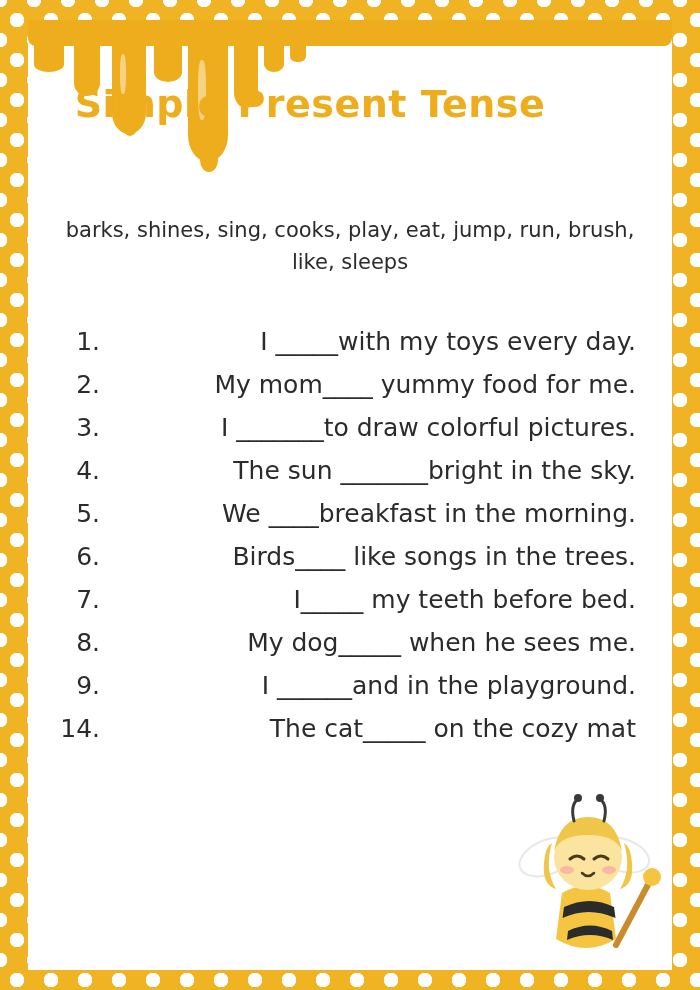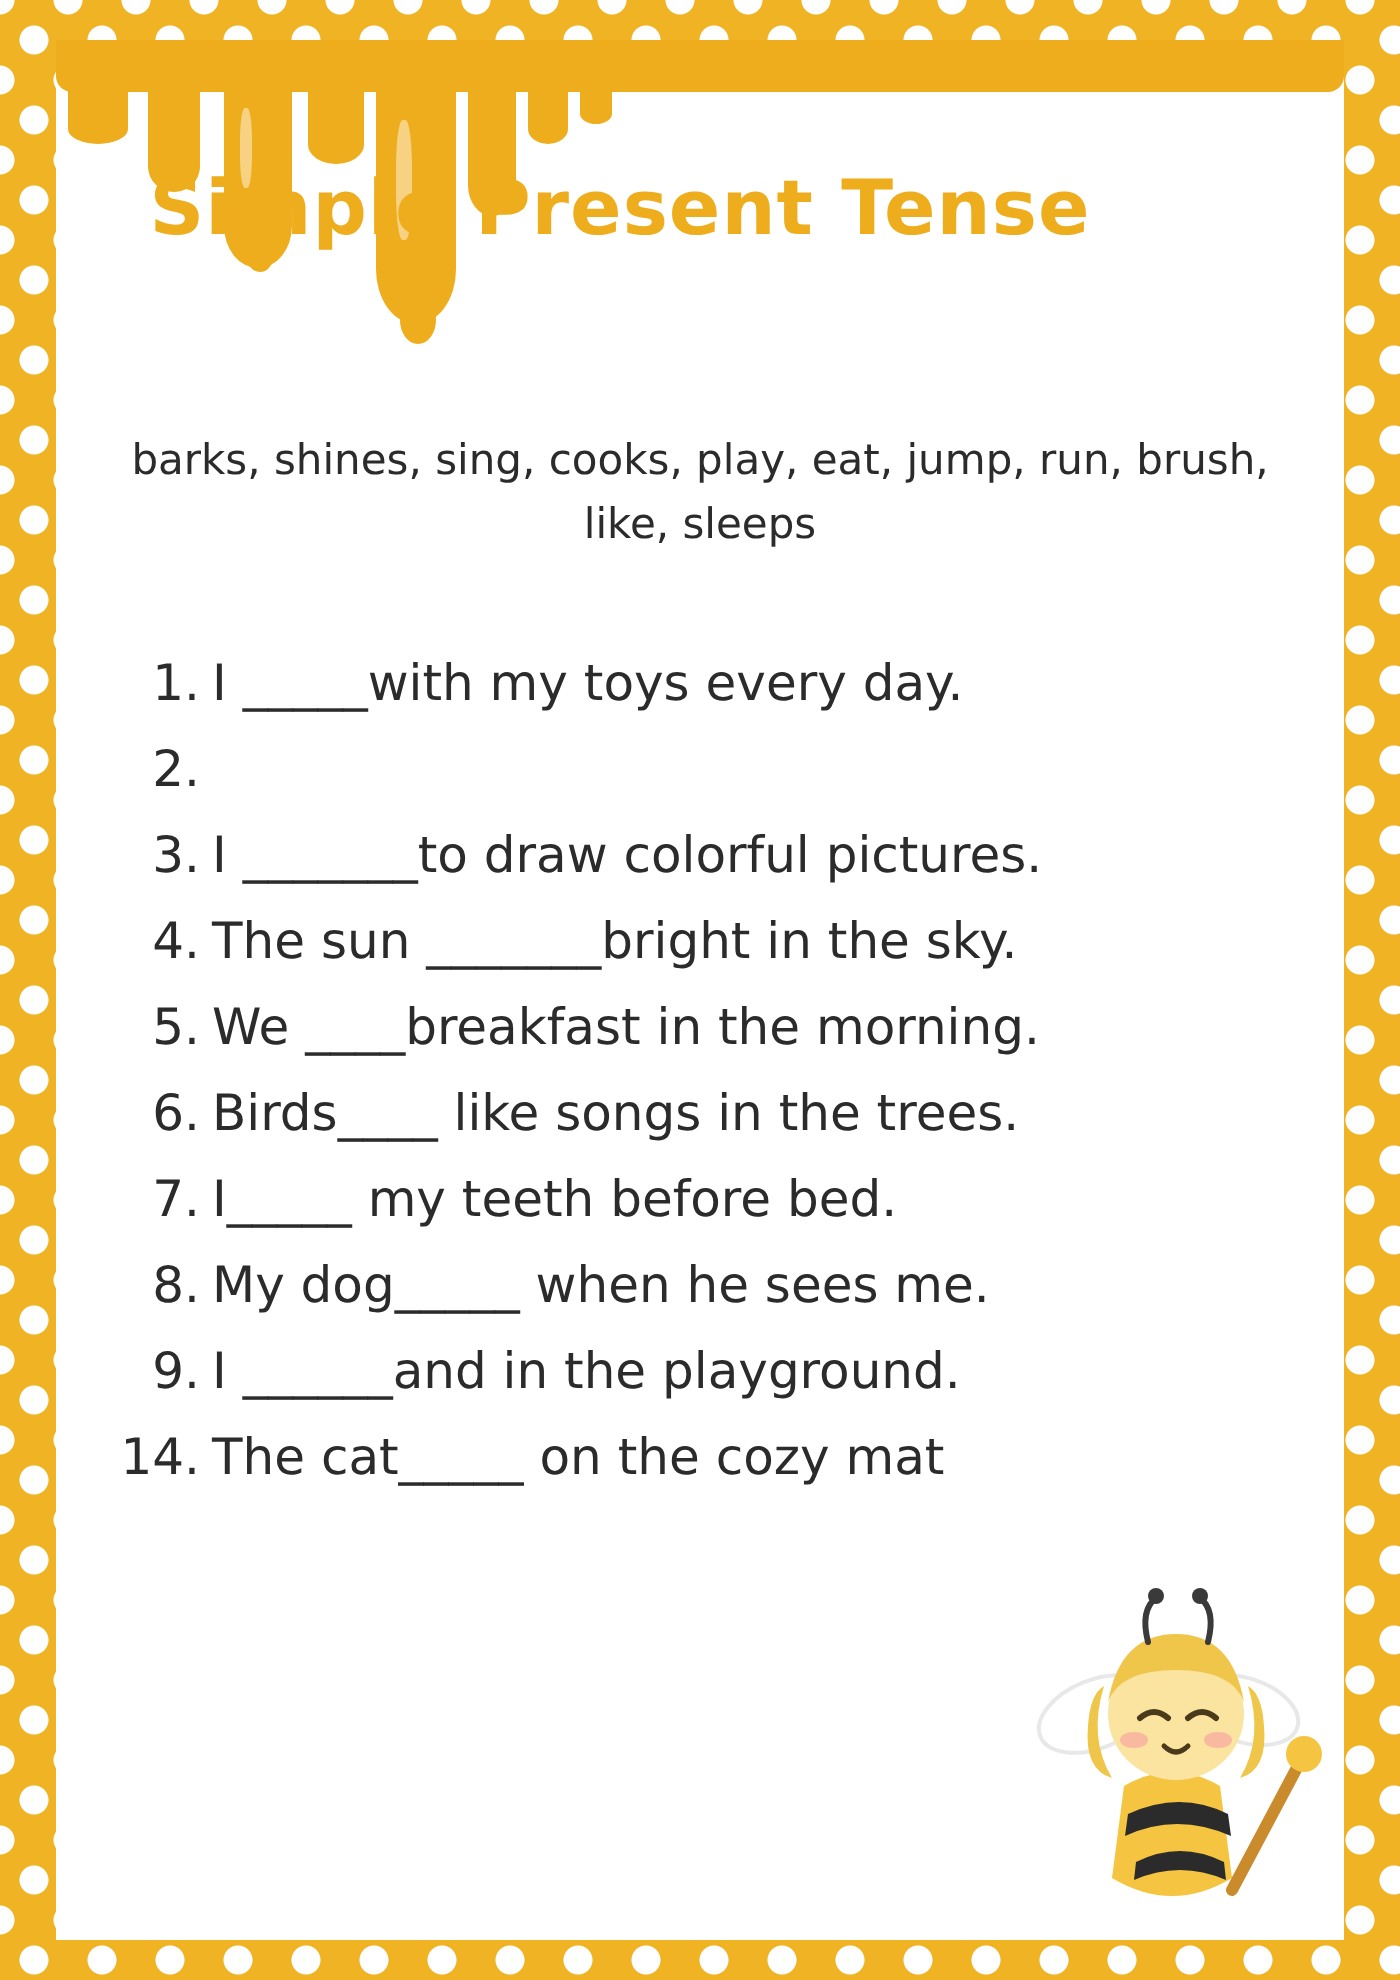--- a/index.html
+++ b/index.html
@@ -128,21 +128,21 @@
     white-space: pre;
   }
   .q-num {
     width: 72px;
     text-align: right;
     padding-right: 6px;
     flex: 0 0 auto;
   }
   .q-text {
     flex: 1 1 auto;
-    text-align: left;
+    text-align: right;
     padding-right: 36px;
   }
 
   
   .logo {
     position: absolute;
     left: 40px;
     top: 790px;
     width: 230px;
     height: 110px;
@@ -189,20 +189,21 @@
 
     <div class="wordbank">barks, shines, sing, cooks, play, eat, jump, run, brush, like, sleeps</div>
 
     <div class="questions">
       <div class="q-row">
         <span class="q-num">1.</span>
         <span class="q-text">I _____with my toys every day.</span>
       </div>
       <div class="q-row">
         <span class="q-num">2.</span>
+        <span class="q-text">My mom____ yummy food for me.</span>
       </div>
       <div class="q-row">
         <span class="q-num">3.</span>
         <span class="q-text">I _______to draw colorful pictures.</span>
       </div>
       <div class="q-row">
         <span class="q-num">4.</span>
         <span class="q-text">The sun _______bright in the sky.</span>
       </div>
       <div class="q-row">

